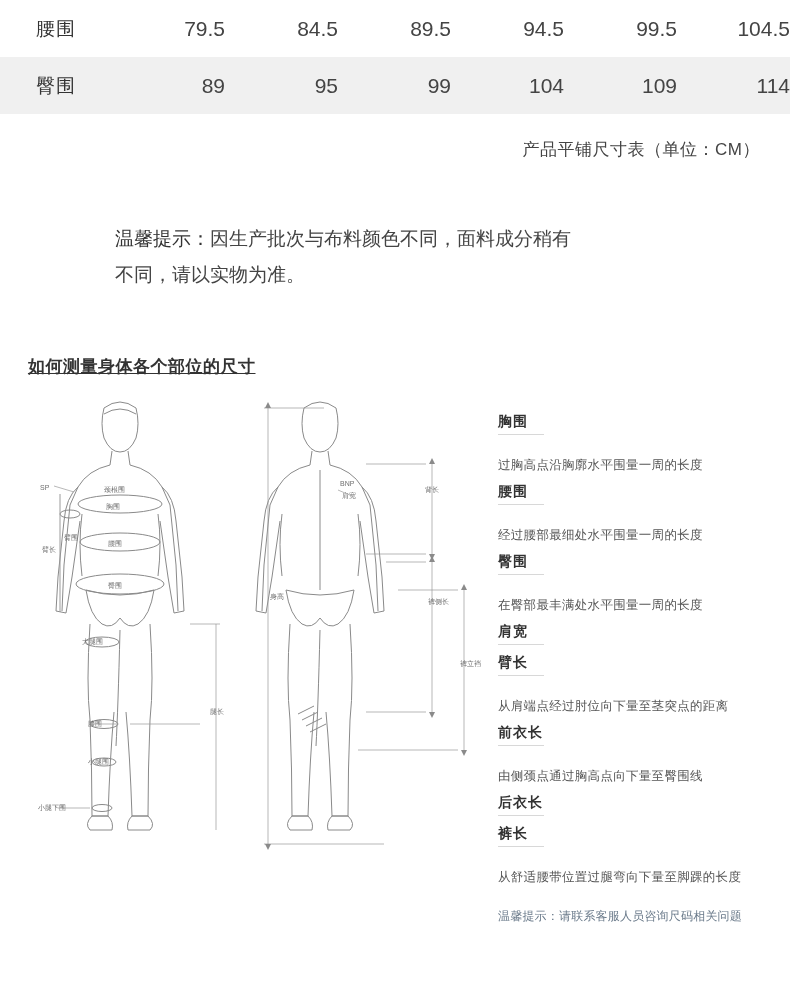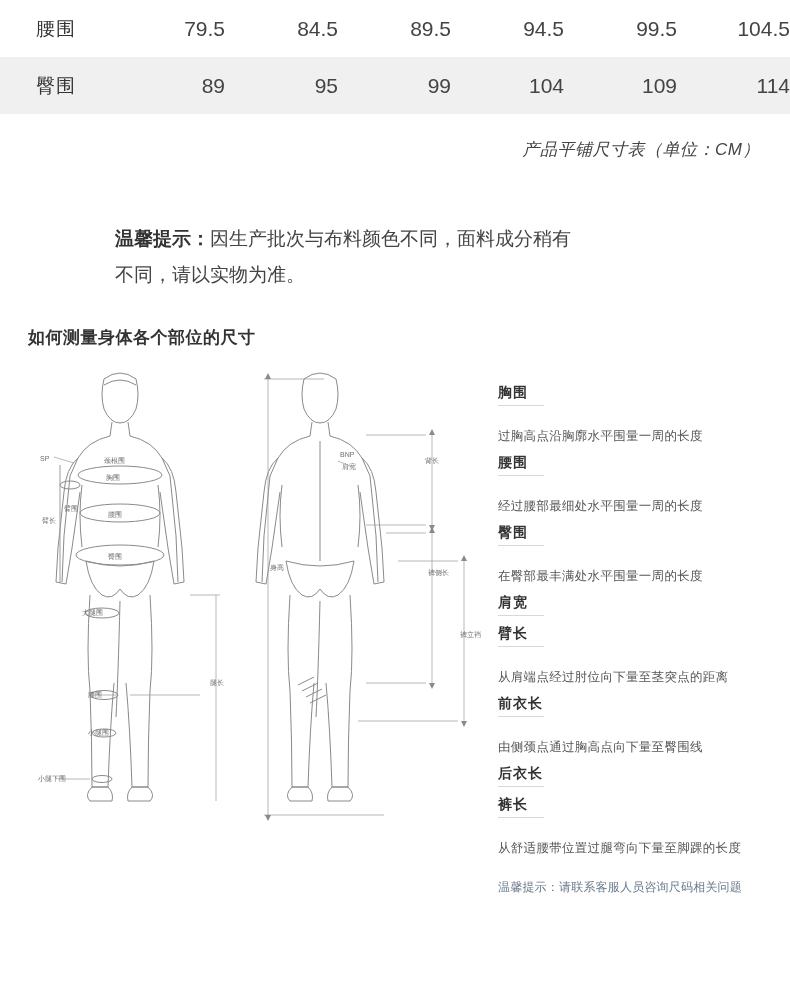--- a/index.html
+++ b/index.html
@@ -39,45 +39,45 @@
     letter-spacing: 1px;
   }
 
   .unit-note {
     text-align: right;
     padding-right: 30px;
     margin-top: 24px;
     font-size: 17px;
     color: #444;
     letter-spacing: 0.5px;
-    font-style: italic;
   }
 
   
   .tip {
     margin-top: 60px;
     padding-left: 115px;
     font-size: 19px;
     line-height: 36px;
     color: #444;
   }
   .tip b {
-    font-weight: bold;
+    font-weight: normal;
     color: #333;
   }
   .tip .line2 { display: block; padding-left: 0; }
 
   
   .measure-title {
-    margin-top: 33px;
+    margin-top: 62px;
     padding-left: 28px;
     font-size: 17px;
     color: #333;
     font-weight: bold;
     letter-spacing: 0.5px;
+    text-decoration: underline;
   }
 
   .diagram-area {
     position: relative;
     margin-top: 16px;
     height: 470px;
   }
 
   .figures {
     position: absolute;

